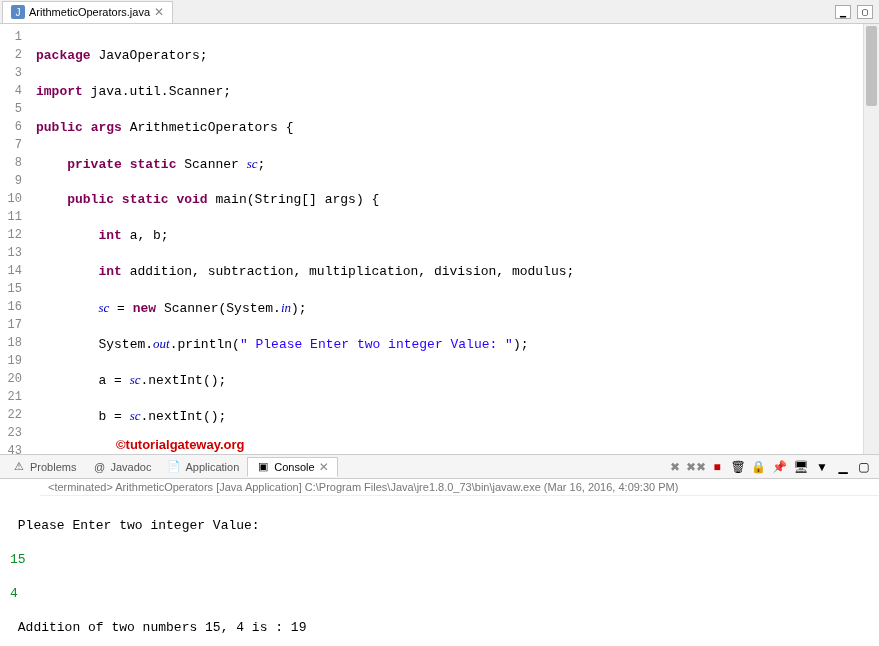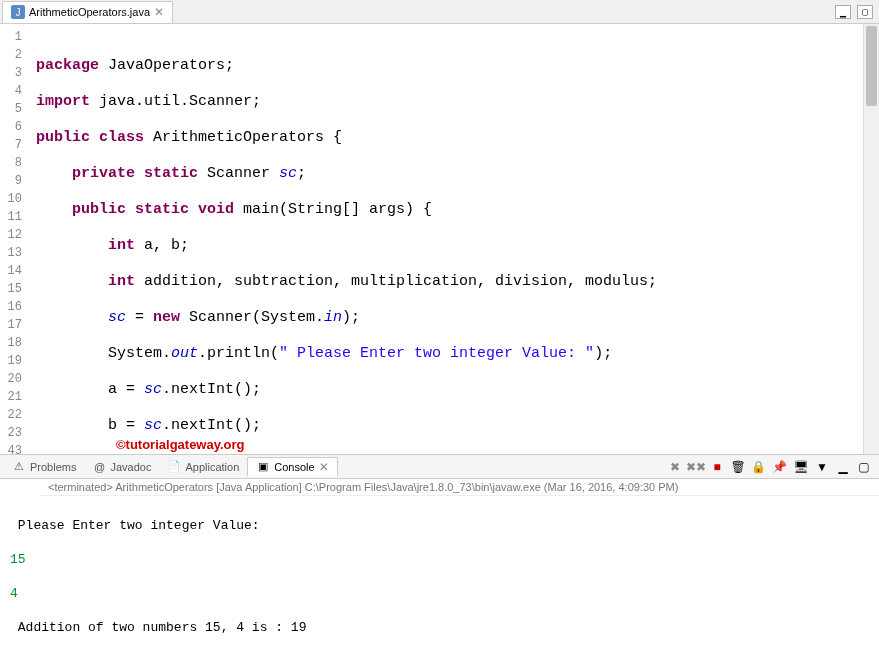--- a/index.html
+++ b/index.html
@@ -77,31 +77,31 @@
   text-align: right;
   padding: 4px 8px 4px 4px;
   font-size: 12px;
   line-height: 18px;
   user-select: none;
   min-width: 30px;
 }
 .gutter-line { height: 18px; }
 .code {
   flex: 1;
-  padding: 15px 6px;
-  font-size: 15px;
+  padding: 5px 6px;
+  font-size: 13px;
   line-height: 18px;
   white-space: pre;
   overflow: hidden;
   color: #000;
 }
 .code-line { height: 18px; }
 .kw { color: #7f0055; font-weight: bold; }
 .str { color: #2a00ff; }
-.staticf { color: #0000c0; font-style: italic; }
+.staticf { color: #0000c0; font-style: italic; font-family: Liberation Serif, serif; }
 .vscroll {
   width: 16px;
   background: #f0f0f0;
   border-left: 1px solid #ddd;
   position: relative;
 }
 .vscroll-thumb {
   position: absolute;
   top: 2px; left: 2px; right: 2px;
   height: 80px;
@@ -223,21 +223,21 @@
     <div class="gutter-line">19</div>
     <div class="gutter-line">20</div>
     <div class="gutter-line">21</div>
     <div class="gutter-line">22</div>
     <div class="gutter-line">23</div>
     <div class="gutter-line">43</div>
   </div>
   <div class="code">
 <div class="code-line"><span class="kw">package</span><span> JavaOperators;</span></div>
 <div class="code-line"><span class="kw">import</span><span> java.util.Scanner;</span></div>
-<div class="code-line"><span class="kw">public</span> <span class="kw">class</span><span> ArithmeticOperators {</span></div>
+<div class="code-line"><span class="kw">public</span> <span class="kw">args</span><span> ArithmeticOperators {</span></div>
 <div class="code-line"><span>    </span><span class="kw">private</span> <span class="kw">static</span><span> Scanner </span><span class="staticf">sc</span><span>;</span></div>
 <div class="code-line"><span>    </span><span class="kw">public</span> <span class="kw">static</span> <span class="kw">void</span><span> main(String[] args) {</span></div>
 <div class="code-line"><span>        </span><span class="kw">int</span><span> a, b;</span></div>
 <div class="code-line"><span>        </span><span class="kw">int</span><span> addition, subtraction, multiplication, division, modulus;</span></div>
 <div class="code-line"><span>        </span><span class="staticf">sc</span><span> = </span><span class="kw">new</span><span> Scanner(System.</span><span class="staticf">in</span><span>);</span></div>
 <div class="code-line"><span>        </span><span>System.</span><span class="staticf">out</span><span>.println(</span><span class="str">" Please Enter two integer Value: "</span><span>);</span></div>
 <div class="code-line"><span>        </span><span>a = </span><span class="staticf">sc</span><span>.nextInt();</span></div>
 <div class="code-line"><span>        </span><span>b = </span><span class="staticf">sc</span><span>.nextInt();</span></div>
 <div class="code-line"><span> </span></div>
 

